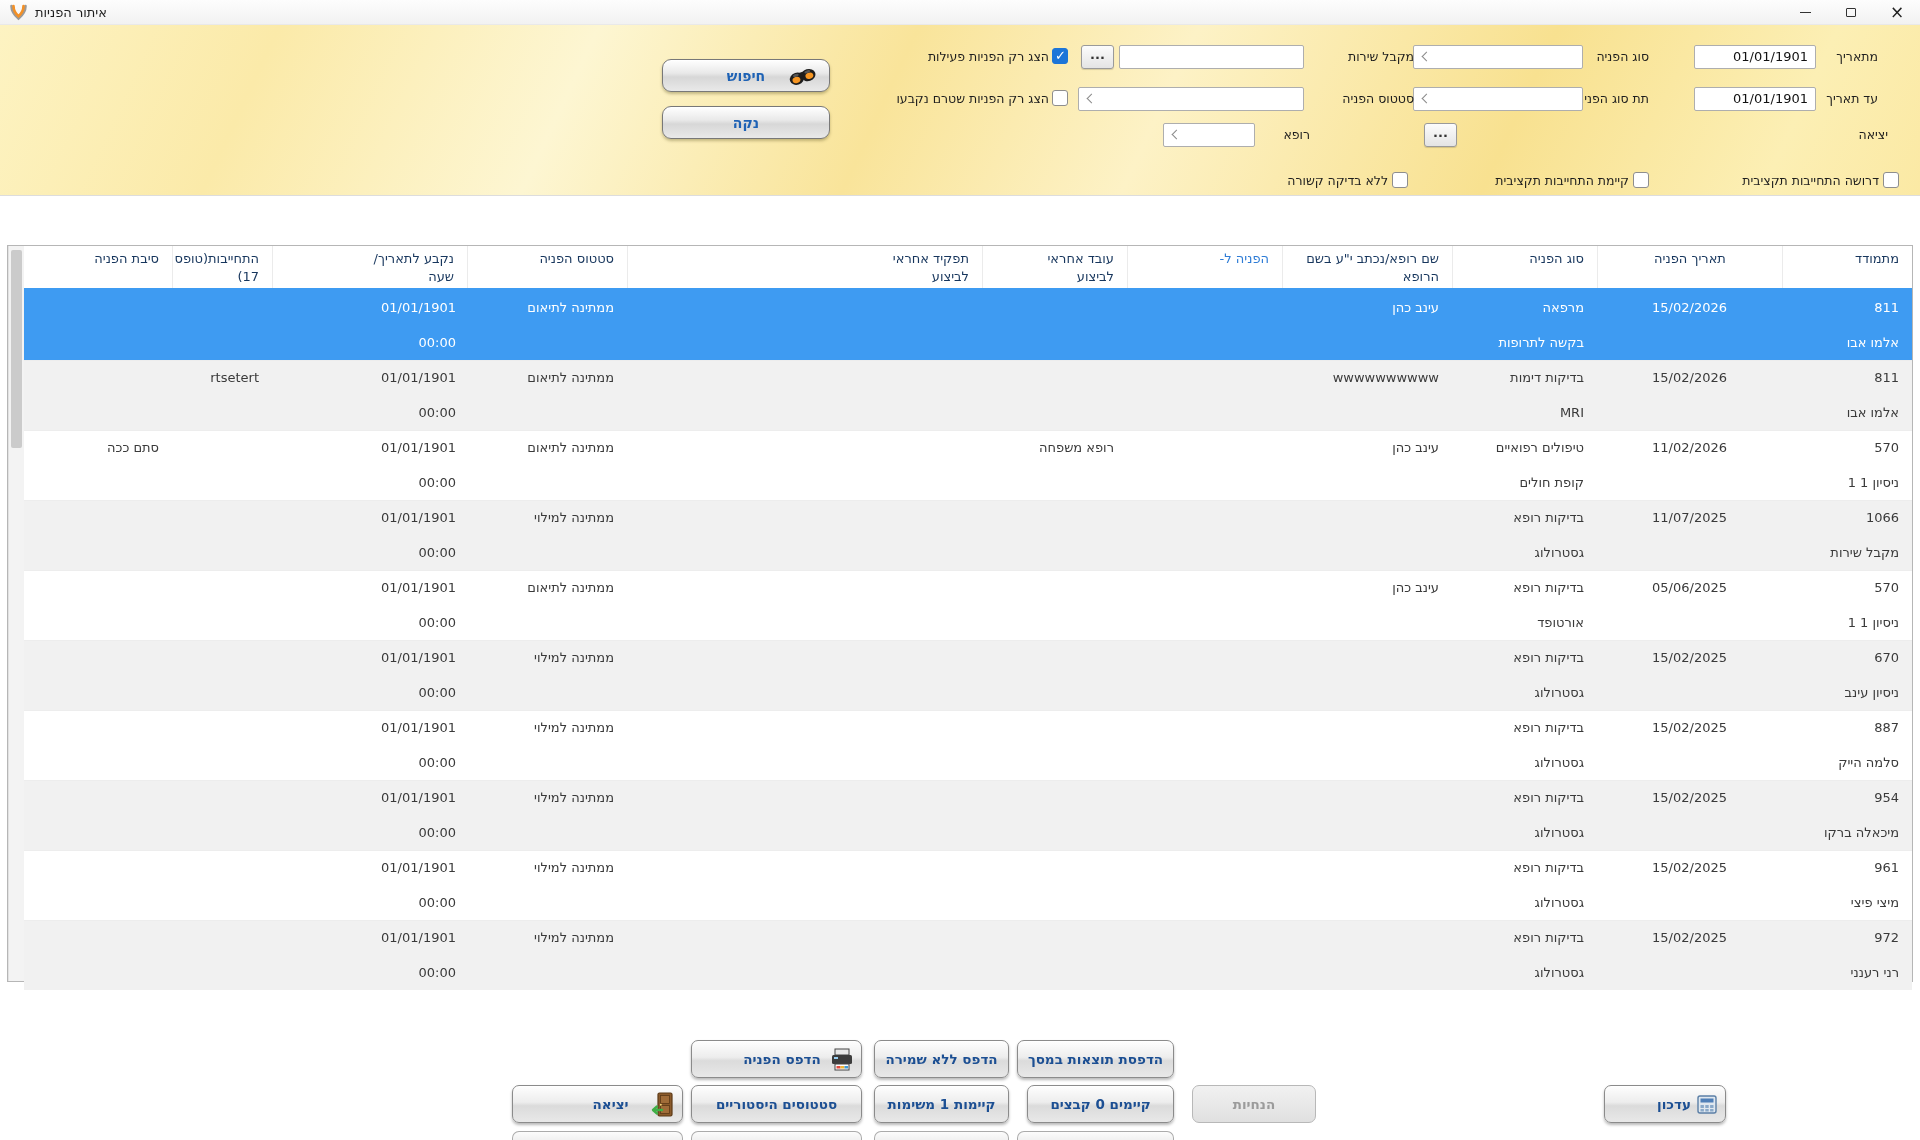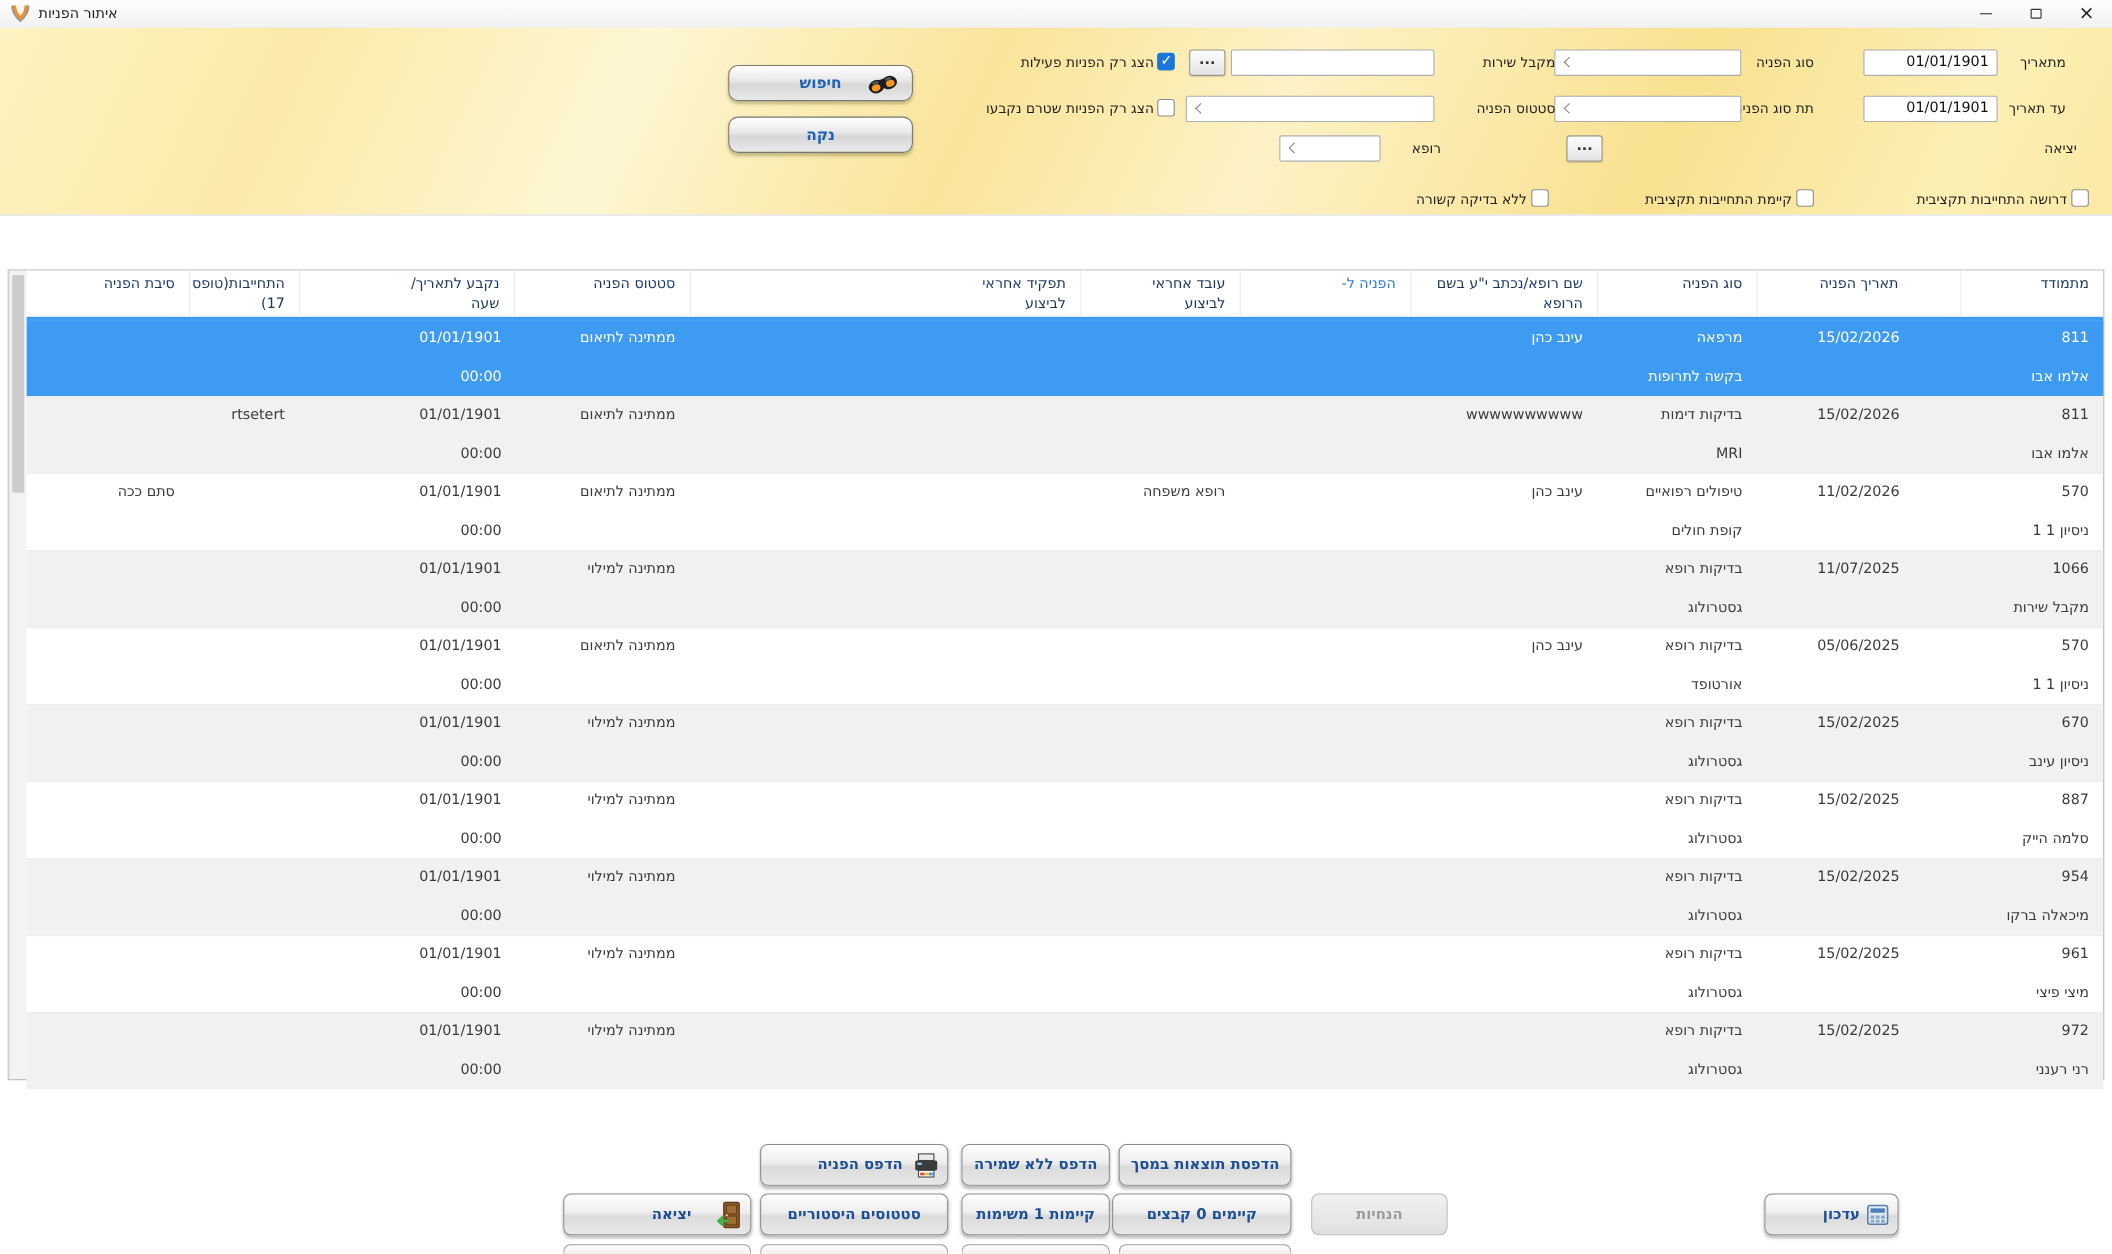--- a/index.html
+++ b/index.html
@@ -481,21 +481,21 @@
         <rect x="14.1" y="11" width="3.4" height="3" fill="#8aa9c9"></rect>
         <rect x="4.5" y="15" width="3.4" height="2.5" fill="#8aa9c9"></rect>
         <rect x="9.3" y="15" width="3.4" height="2.5" fill="#8aa9c9"></rect>
         <rect x="14.1" y="15" width="3.4" height="2.5" fill="#8aa9c9"></rect>
       </svg>
     </span>
   </div>
   <div class="btn disabled" style="top:1085px; right:604px; width:124px;">
       <span>הנחיות</span>
     </div>
-  <div class="btn" style="top:1085px; right:746px; width:163px;">
+  <div class="btn" style="top:1085px; right:746px; width:147px;">
       <span>קיימים 0 קבצים</span>
     </div>
   <div class="btn" style="top:1085px; right:911px; width:135px;">
       <span>קיימות 1 משימות</span>
     </div>
   <div class="btn" style="top:1085px; right:1058px; width:171px;">
       <span>סטטוסים היסטוריים</span>
     </div>
   <div class="btn" style="top:1085px; right:1237px; width:171px;">
     <span style="margin-left:26px;">יציאה</span>

